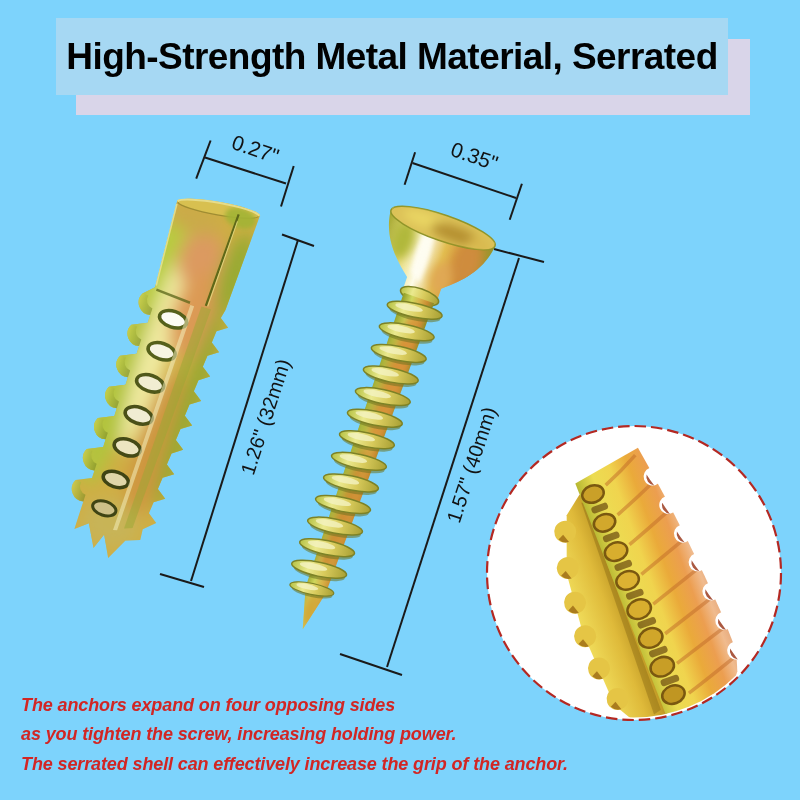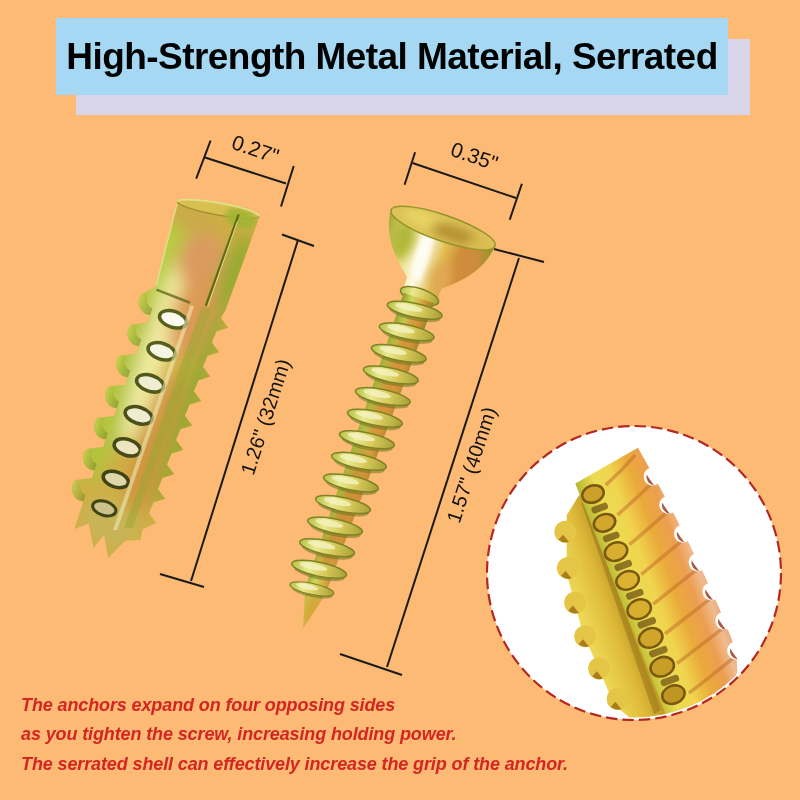--- a/index.html
+++ b/index.html
@@ -1,16 +1,16 @@
 <!DOCTYPE html>
 <html><head>
 <meta charset="utf-8">
 <style>
   html,body{margin:0;padding:0;background:#ffffff;}
-  #page{position:relative;width:800px;height:800px;background:#fdba74;overflow:hidden;
+  #page{position:relative;width:800px;height:800px;background:#7dd3fc;overflow:hidden;
         font-family:"Liberation Sans", sans-serif;}
   #band-shadow{position:absolute;left:76px;top:39px;width:674px;height:76px;background:#d9d5e9;}
   #band{position:absolute;left:56px;top:18px;width:672px;height:74.5px;padding-top:2px;background:#a6d8f3;
         display:flex;align-items:center;justify-content:center;}
   #band span{opacity:0.989;font-size:37px;font-weight:bold;color:#000;letter-spacing:-0.55px;white-space:nowrap;}
   #redtext{opacity:0.989;position:absolute;left:21px;top:690.5px;color:#d32422;font-style:italic;font-weight:bold;
            font-size:18px;line-height:29.7px;letter-spacing:-0.12px;white-space:nowrap;}
 </style>
 </head>
 <body>

